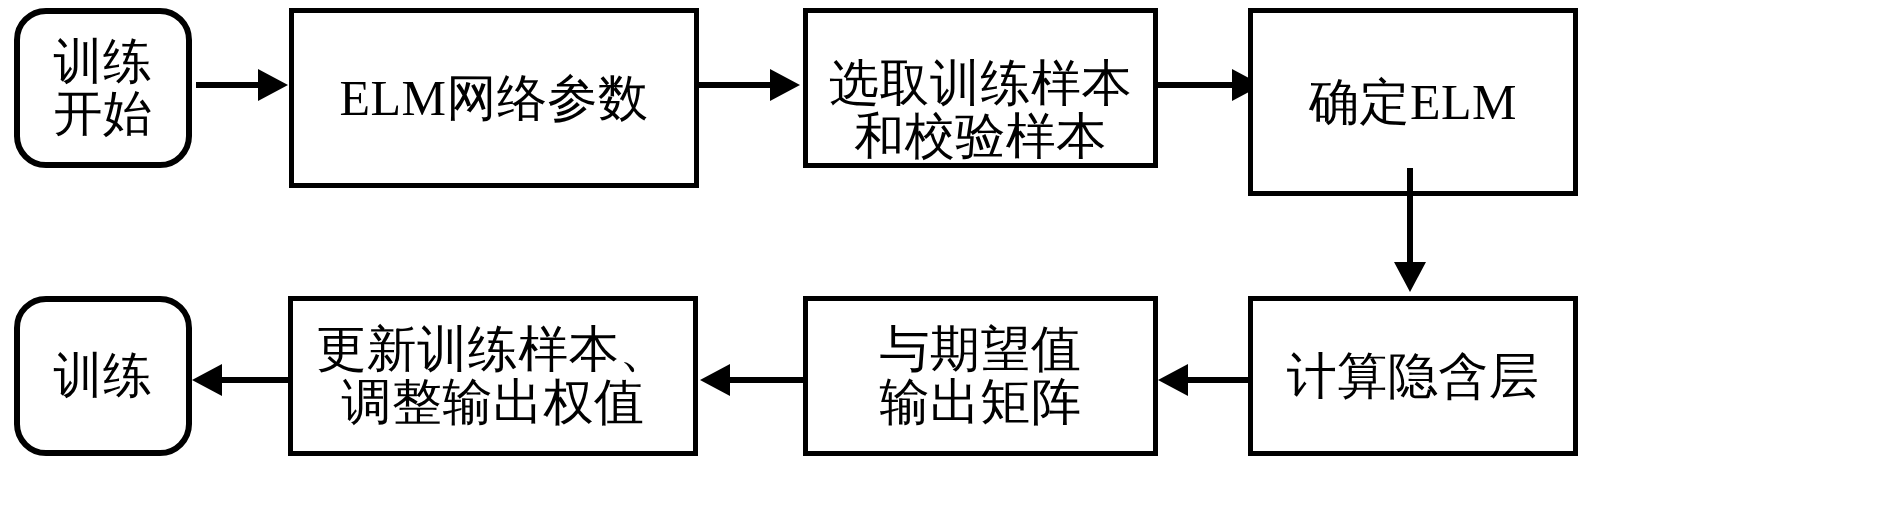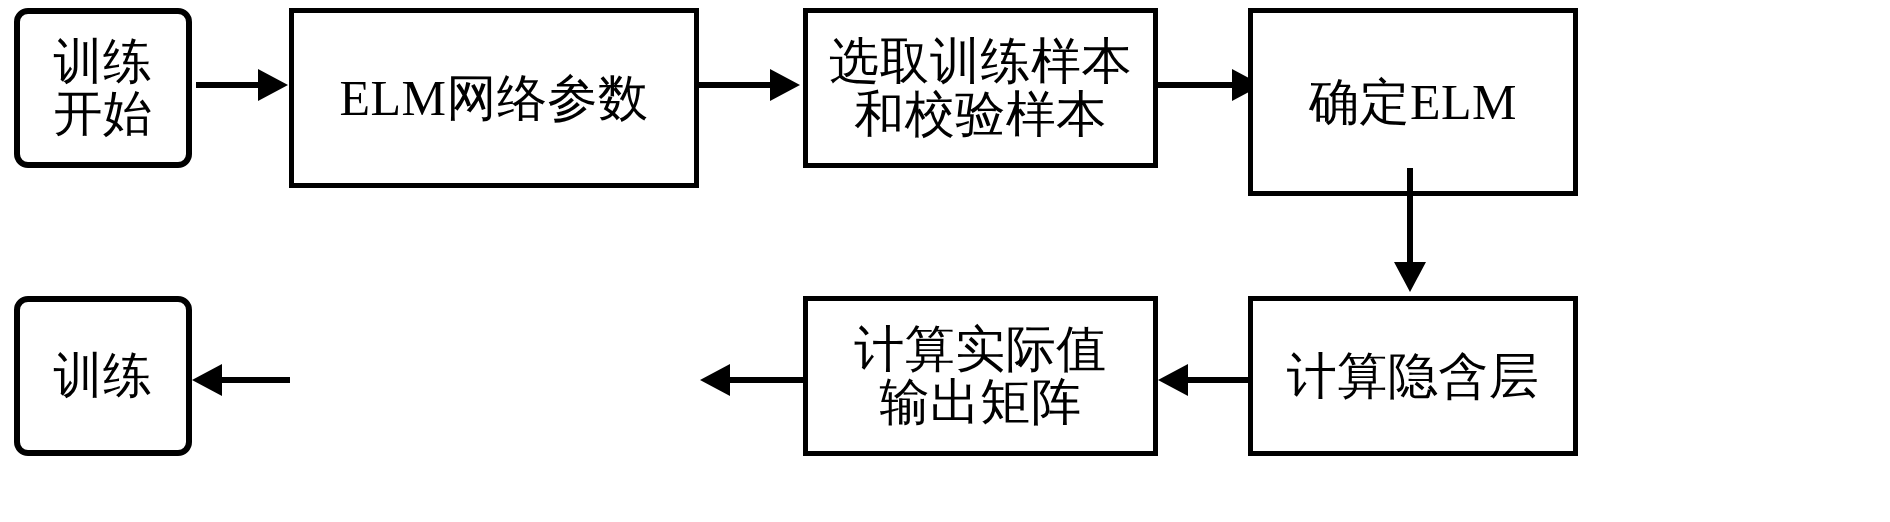--- a/index.html
+++ b/index.html
@@ -28,21 +28,21 @@
     line-height: 1.06;
     letter-spacing: 0.5px;
   }
   .node .line {
     display: block;
     white-space: nowrap;
     text-align: center;
   }
   .node.terminal {
     border-width: 6px;
-    border-radius: 14px;
+    border-radius: 32px;
     justify-content: center;
   }
   .node.process {
     border-radius: 0;
   }
   .fs-big  { font-size: 50px; }
   .fs-term { font-size: 49px; }
   .hline {
     position: absolute;
     height: 6px;
@@ -88,21 +88,21 @@
   <div class="hline" style="left:196px; top:82px; width:68px;"></div>
   <div class="arrow-r" style="left:258px; top:69px;"></div>
 
   <div class="node process fs-big" style="left:289px; top:8px; width:410px; height:180px;">
     <span class="line">ELM网络参数</span>
   </div>
 
   <div class="hline" style="left:698px; top:82px; width:78px;"></div>
   <div class="arrow-r" style="left:770px; top:69px;"></div>
 
-  <div class="node process fs-big" style="left:803px; top:8px; width:355px; height:160px;">
+  <div class="node process fs-big" style="left:803px; top:8px; width:355px; height:160px;justify-content:flex-end;">
     <span class="line">选取训练样本</span>
     <span class="line">和校验样本</span>
   </div>
 
   <div class="hline" style="left:1158px; top:82px; width:80px;"></div>
   <div class="arrow-r" style="left:1232px; top:69px;"></div>
 
   <div class="node process fs-big" style="left:1248px; top:8px; width:330px; height:188px;">
     <span class="line">确定ELM</span>
   </div>
@@ -111,27 +111,31 @@
   <div class="arrow-d" style="left:1394px; top:262px;"></div>
 
   <div class="node process fs-big" style="left:1248px; top:296px; width:330px; height:160px;">
     <span class="line">计算隐含层</span>
   </div>
 
   <div class="hline" style="left:1182px; top:377px; width:70px;"></div>
   <div class="arrow-l" style="left:1158px; top:364px;"></div>
 
   <div class="node process fs-big" style="left:803px; top:296px; width:355px; height:160px;">
-    <span class="line">计算实际值</span>
+    <span class="line">与期望值</span>
     <span class="line">输出矩阵</span>
   </div>
 
   <div class="hline" style="left:728px; top:377px; width:78px;"></div>
   <div class="arrow-l" style="left:700px; top:364px;"></div>
 
+  <div class="node process fs-big" style="left:288px; top:296px; width:410px; height:160px;">
+    <span class="line">更新训练样本、</span>
+    <span class="line">调整输出权值</span>
+  </div>
 
   <div class="hline" style="left:218px; top:377px; width:72px;"></div>
   <div class="arrow-l" style="left:192px; top:364px;"></div>
 
   <div class="node terminal fs-term" style="left:14px; top:296px; width:178px; height:160px;">
     <span class="line">训练</span>
   </div>
 
 </div>
 

